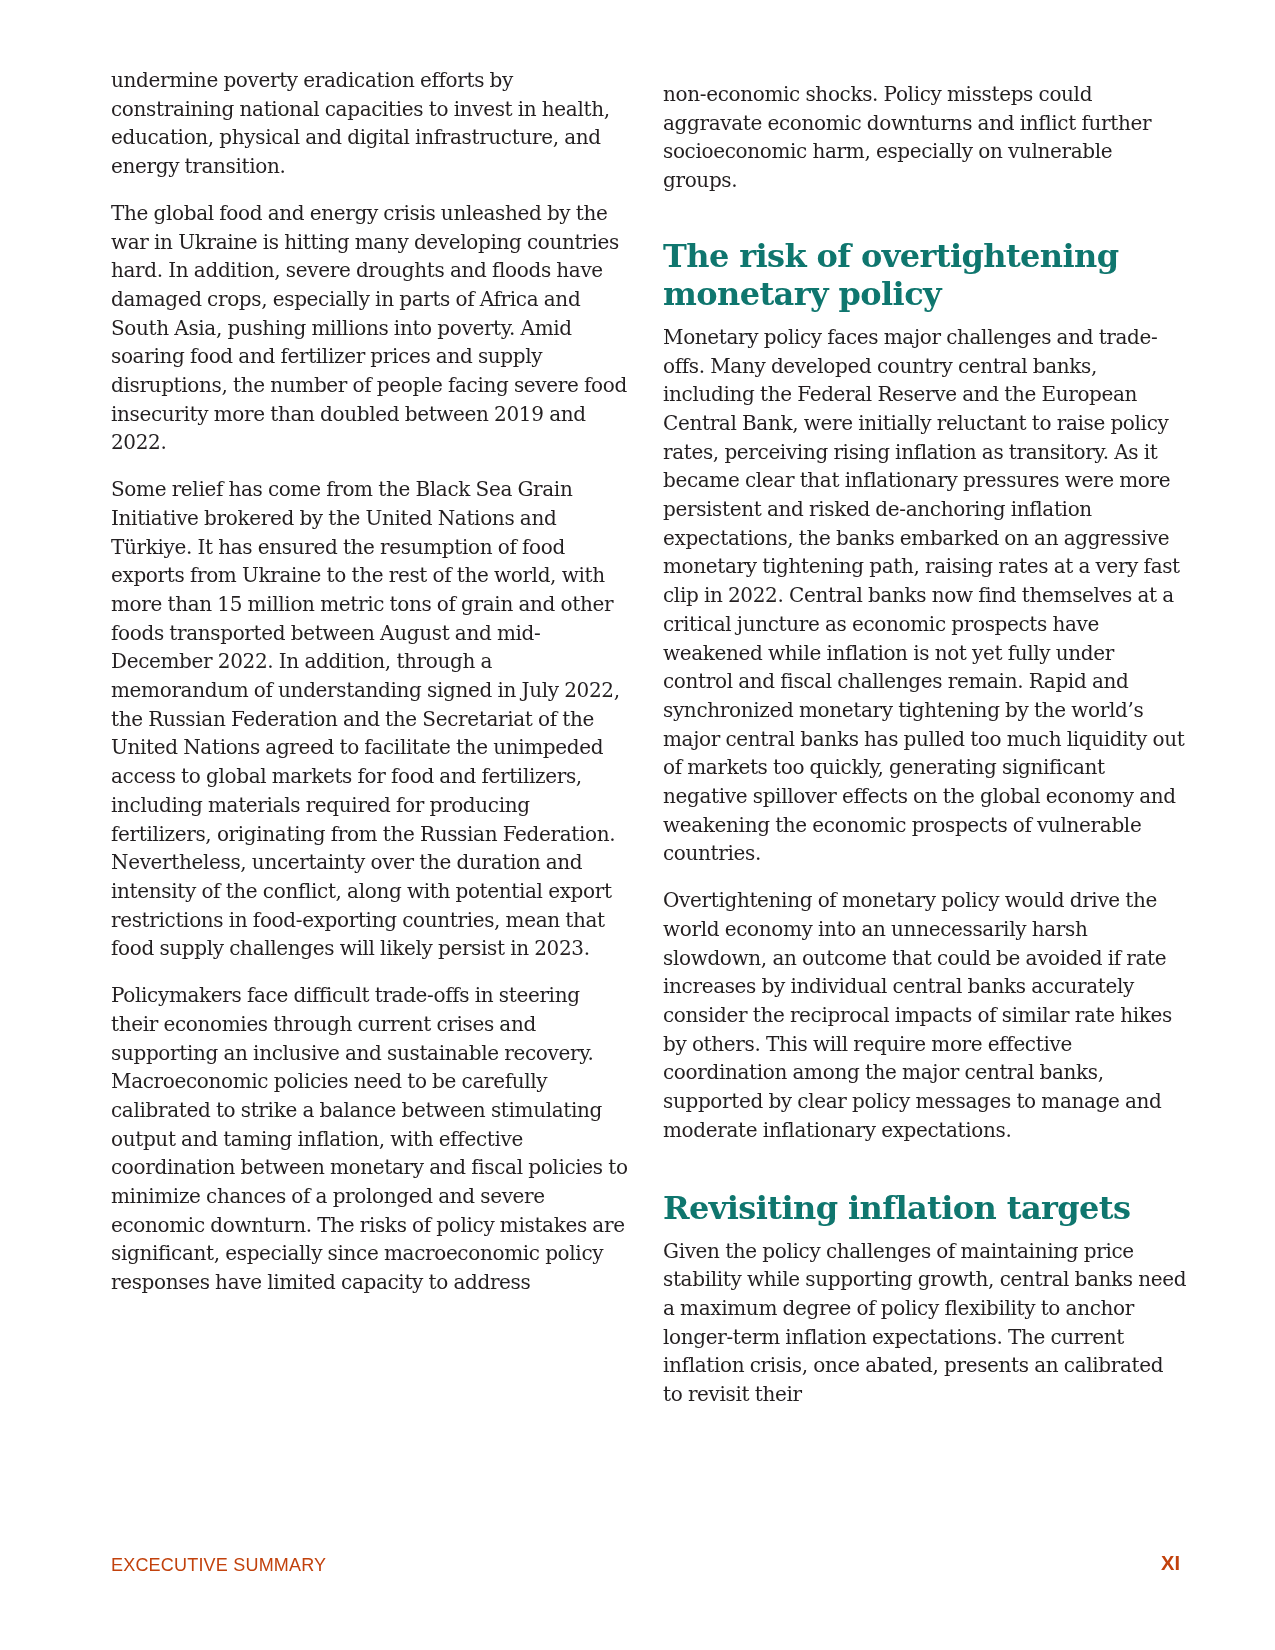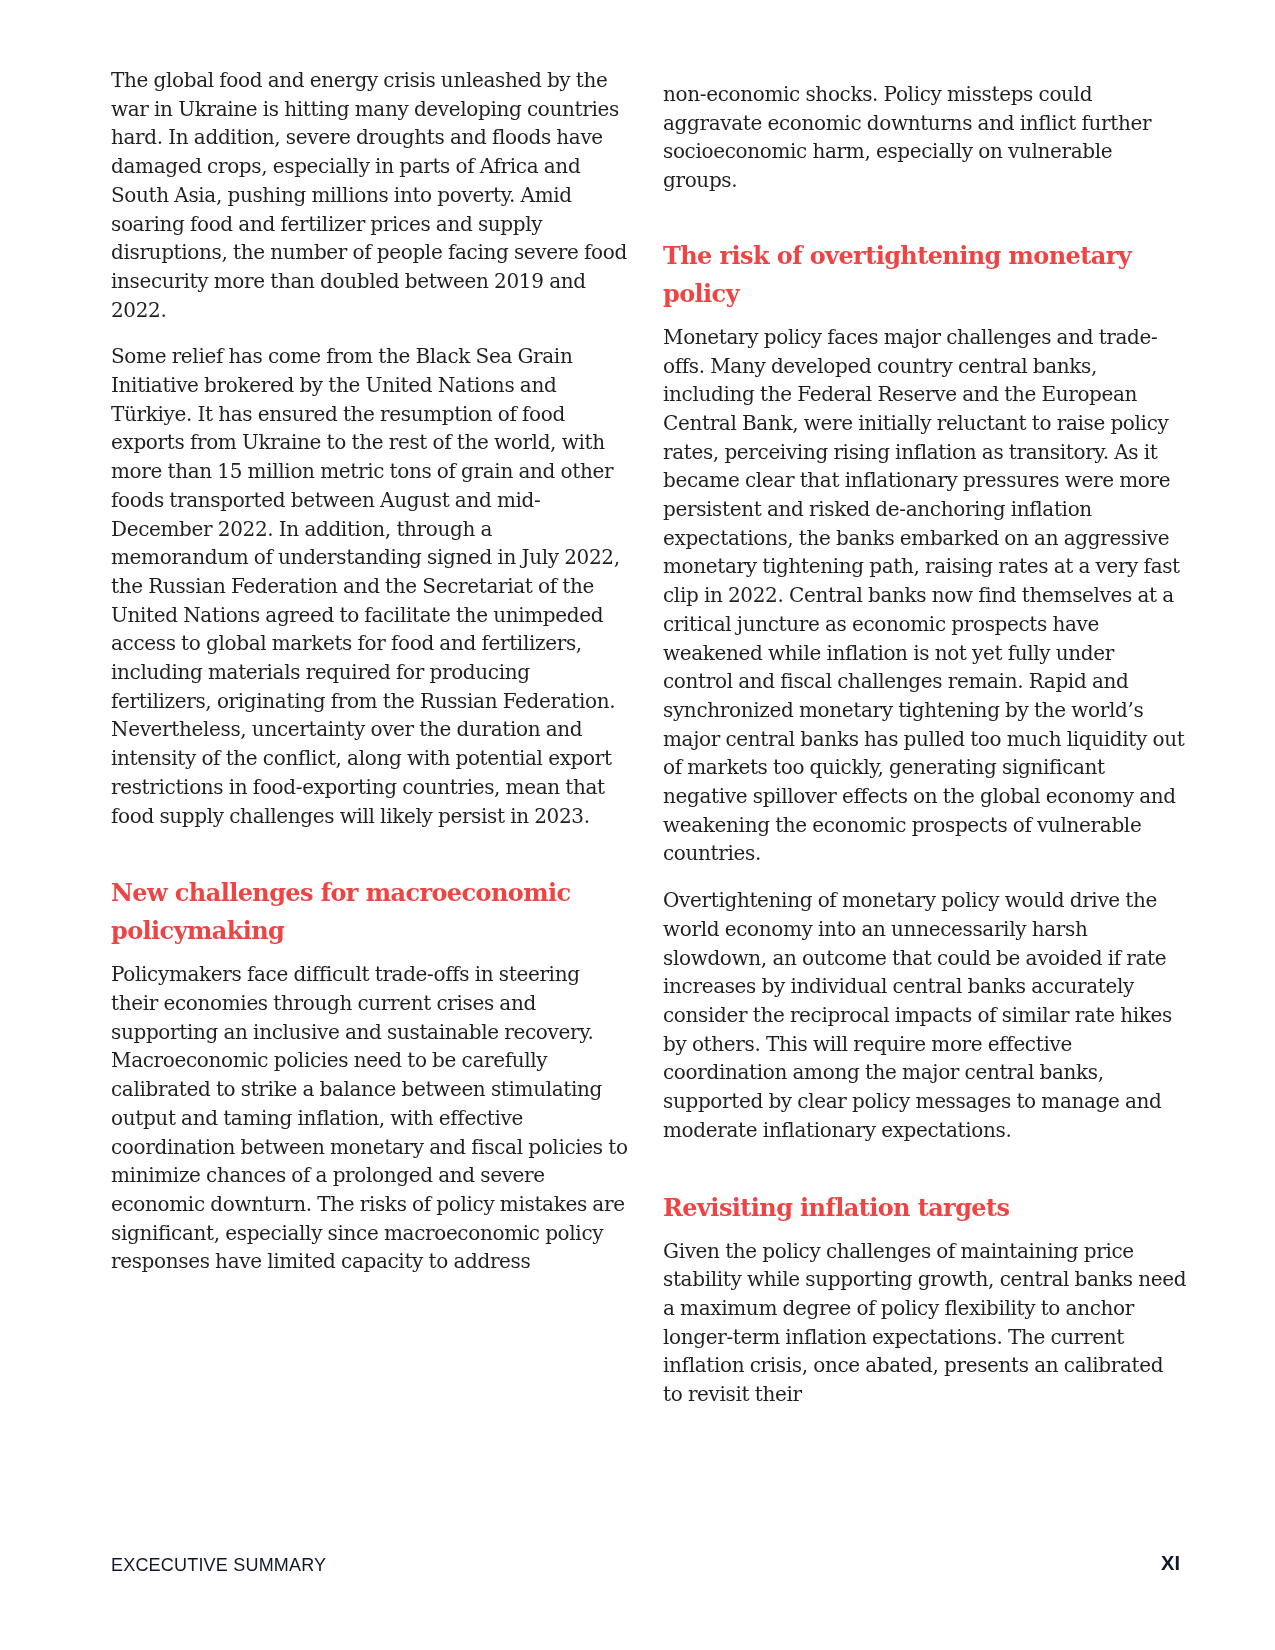--- a/index.html
+++ b/index.html
@@ -2,34 +2,34 @@
 <html><head>
 <meta charset="utf-8">
 <style>
   html, body { margin: 0; padding: 0; background: #ffffff; }
   body { width: 1275px; height: 1650px; position: relative; overflow: hidden;
          font-family: "DejaVu Serif", "Liberation Serif", serif; color: #231f20; }
   .col { position: absolute; top: 66px; width: 520px; }
   .col-left { left: 111px; }
   .col-right { left: 663px; width: 525px; margin-top: 14px; }
   p { margin: 0 0 18px 0; font-size: 20px; line-height: 28.7px; letter-spacing: -0.35px; word-spacing: -0.5px; }
-  h2 { margin: 44px 0 10px 0; font-size: 24px; line-height: 38px; font-weight: bold; letter-spacing: -0.6px; color: #ef4444; }
+  h2 { margin: 44px 0 10px 0; font-size: 32px; line-height: 38px; font-weight: bold; letter-spacing: -0.6px; color: #0f766e; }
   .col-right h2.first { margin-top: 42px; }
   .footer { position: absolute; top: 1545px; left: 111px; right: 95px; height: 30px;
-            font-family: "Liberation Sans", "DejaVu Sans", sans-serif; color: #0f172a; }
+            font-family: "Liberation Sans", "DejaVu Sans", sans-serif; color: #c2410c; }
   .footer-label { position: absolute; left: 0; top: 10px; font-size: 18px; letter-spacing: 0.2px; }
   .footer-page { position: absolute; right: 0; top: 7px; font-size: 20px; font-weight: bold; }
 </style>
 </head>
 <body>
 
 <div class="col col-left">
+  <p>undermine poverty eradication efforts by constraining national capacities to invest in health, education, physical and digital infrastructure, and energy transition.</p>
   <p>The global food and energy crisis unleashed by the war in Ukraine is hitting many developing countries hard. In addition, severe droughts and floods have damaged crops, especially in parts of Africa and South Asia, pushing millions into poverty. Amid soaring food and fertilizer prices and supply disruptions, the number of people facing severe food insecurity more than doubled between 2019 and 2022.</p>
   <p>Some relief has come from the Black Sea Grain Initiative brokered by the United Nations and Türkiye. It has ensured the resumption of food exports from Ukraine to the rest of the world, with more than 15 million metric tons of grain and other foods transported between August and mid-December 2022. In addition, through a memorandum of understanding signed in July 2022, the Russian Federation and the Secretariat of the United Nations agreed to facilitate the unimpeded access to global markets for food and fertilizers, including materials required for producing fertilizers, originating from the Russian Federation. Nevertheless, uncertainty over the duration and intensity of the conflict, along with potential export restrictions in food-exporting countries, mean that food supply challenges will likely persist in 2023.</p>
-  <h2>New challenges for macroeconomic policymaking</h2>
   <p>Policymakers face difficult trade-offs in steering their economies through current crises and supporting an inclusive and sustainable recovery. Macroeconomic policies need to be carefully calibrated to strike a balance between stimulating output and taming inflation, with effective coordination between monetary and fiscal policies to minimize chances of a prolonged and severe economic downturn. The risks of policy mistakes are significant, especially since macroeconomic policy responses have limited capacity to address</p>
 </div>
 
 <div class="col col-right">
   <p>non-economic shocks. Policy missteps could aggravate economic downturns and inflict further socioeconomic harm, especially on vulnerable groups.</p>
   <h2 class="first">The risk of overtightening monetary policy</h2>
   <p>Monetary policy faces major challenges and trade-offs. Many developed country central banks, including the Federal Reserve and the European Central Bank, were initially reluctant to raise policy rates, perceiving rising inflation as transitory. As it became clear that inflationary pressures were more persistent and risked de-anchoring inflation expectations, the banks embarked on an aggressive monetary tightening path, raising rates at a very fast clip in 2022. Central banks now find themselves at a critical juncture as economic prospects have weakened while inflation is not yet fully under control and fiscal challenges remain. Rapid and synchronized monetary tightening by the world’s major central banks has pulled too much liquidity out of markets too quickly, generating significant negative spillover effects on the global economy and weakening the economic prospects of vulnerable countries.</p>
   <p>Overtightening of monetary policy would drive the world economy into an unnecessarily harsh slowdown, an outcome that could be avoided if rate increases by individual central banks accurately consider the reciprocal impacts of similar rate hikes by others. This will require more effective coordination among the major central banks, supported by clear policy messages to manage and moderate inflationary expectations.</p>
   <h2>Revisiting inflation targets</h2>
   <p>Given the policy challenges of maintaining price stability while supporting growth, central banks need a maximum degree of policy flexibility to anchor longer-term inflation expectations. The current inflation crisis, once abated, presents an calibrated to revisit their</p>

